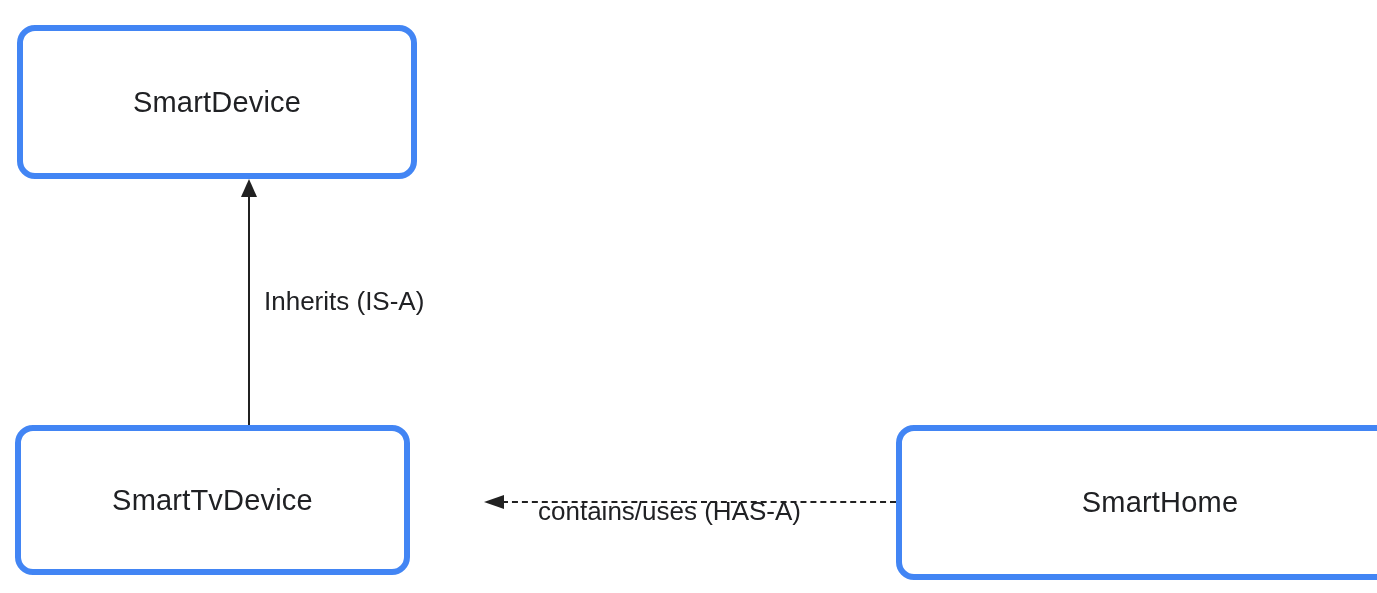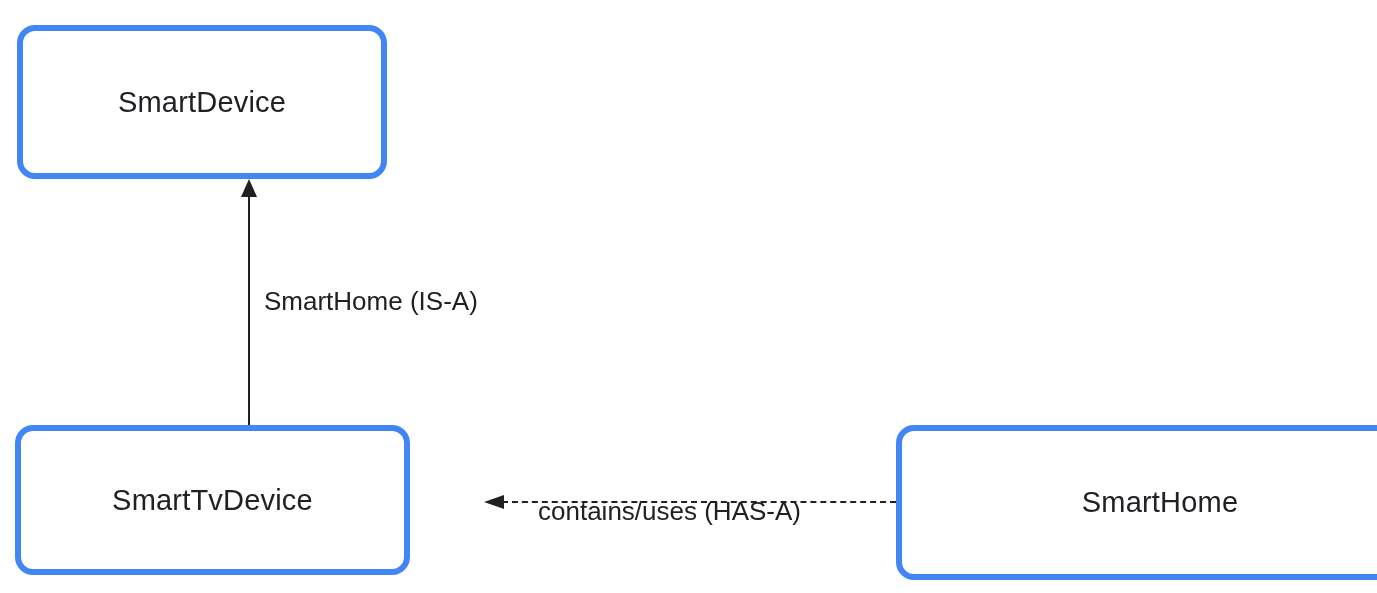--- a/index.html
+++ b/index.html
@@ -27,21 +27,21 @@
     border-radius: 18px;
     background: var(--node-fill);
     display: flex;
     align-items: center;
     justify-content: center;
     color: var(--text);
     font-size: 29px;
     font-weight: 500;
     letter-spacing: 0.2px;
   }
-  #node-smart-device    { left: 17px;  top: 25px;  width: 370px; height: 154px; }
+  #node-smart-device    { left: 17px;  top: 25px;  width: 400px; height: 154px; }
   #node-smart-tv-device { left: 15px;  top: 425px; width: 395px; height: 150px; }
   #node-smart-home      { left: 896px; top: 425px; width: 528px; height: 155px; }
 
   .edge-label {
     position: absolute;
     color: var(--text);
     font-size: 26px;
     white-space: nowrap;
   }
   #label-inherits { left: 264px; top: 286px; }
@@ -91,19 +91,19 @@
   <div class="node" id="node-smart-tv-device">
     <span>SmartTvDevice</span>
   </div>
 
   <div class="node" id="node-smart-home">
     <span>SmartHome</span>
   </div>
 
   <div class="arrowhead-up"></div>
   <div class="vline"></div>
-  <div class="edge-label" id="label-inherits">SmartHome (IS-A)</div>
+  <div class="edge-label" id="label-inherits">Inherits (IS-A)</div>
 
   <div class="arrowhead-left"></div>
   <div class="hline-dashed"></div>
   <div class="edge-label" id="label-contains">contains/uses (HAS-A)</div>
 
 </div>
 
 </body></html>

